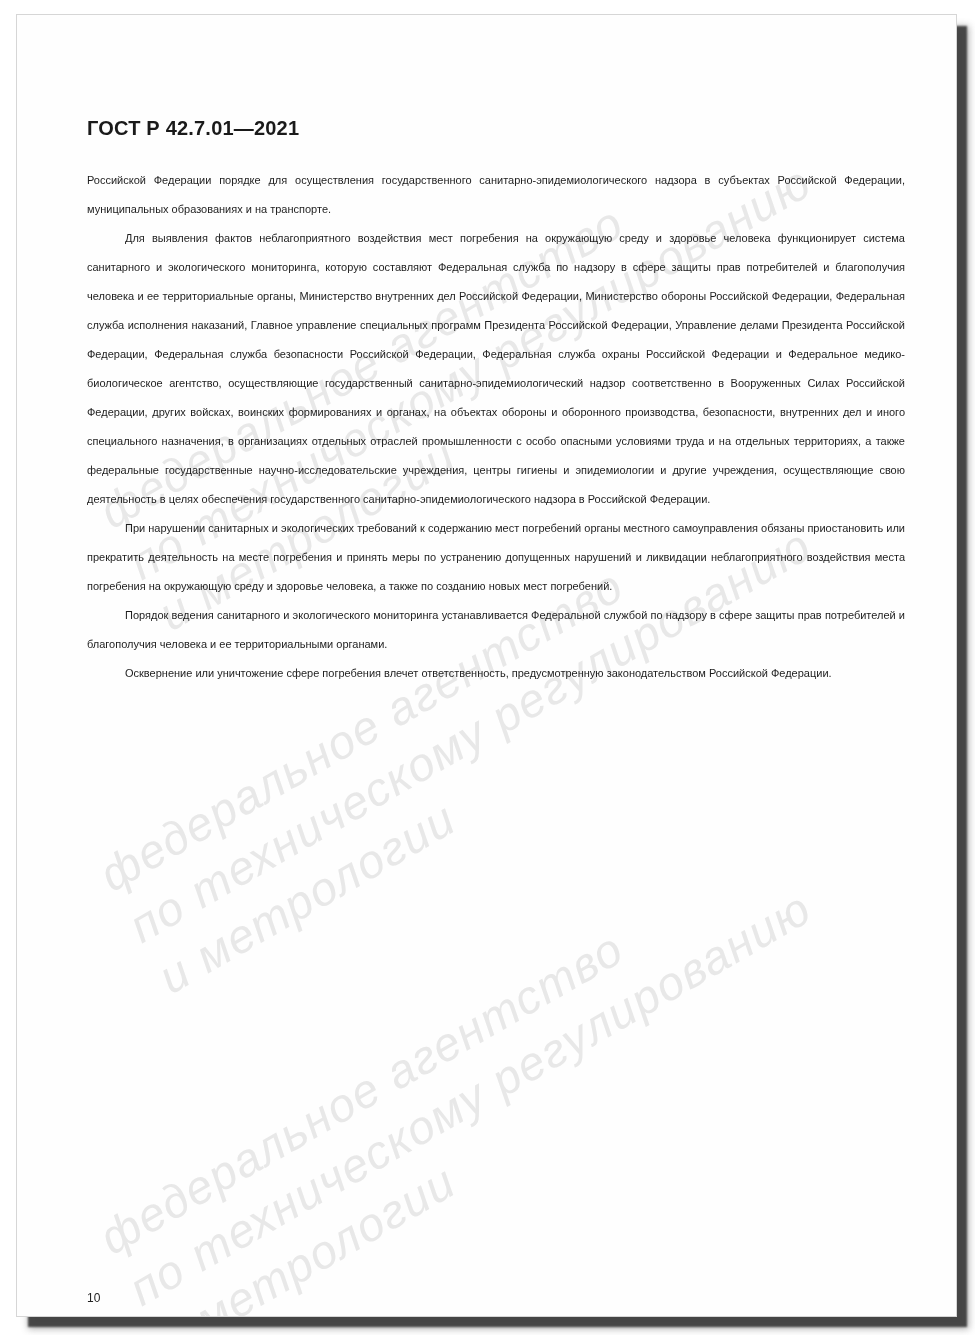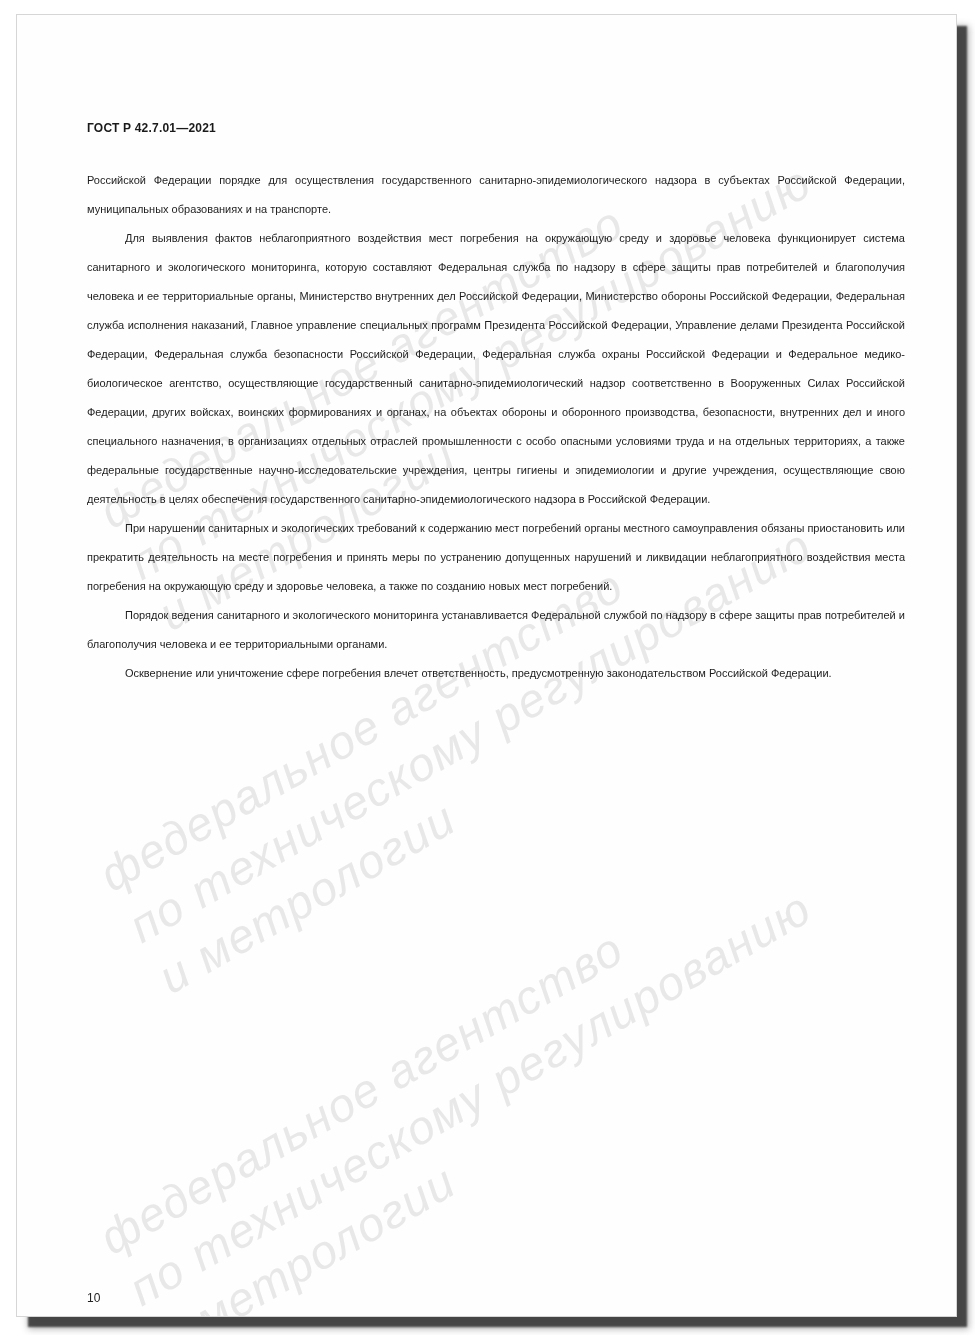--- a/index.html
+++ b/index.html
@@ -51,21 +51,21 @@
 
   .content {
     position: absolute;
     left: 70px;
     top: 104px;
     width: 818px;
     z-index: 2;
   }
   .doc-header {
     margin: 0 0 28px 0;
-    font-size: 12px;
+    font-size: 20px;
     line-height: 19px;
     font-weight: bold;
     color: #1a1a1a;
     letter-spacing: 0.2px;
   }
   .para {
     margin: 0;
     font-size: 11px;
     line-height: 29px;
     color: #1d1d1d;

